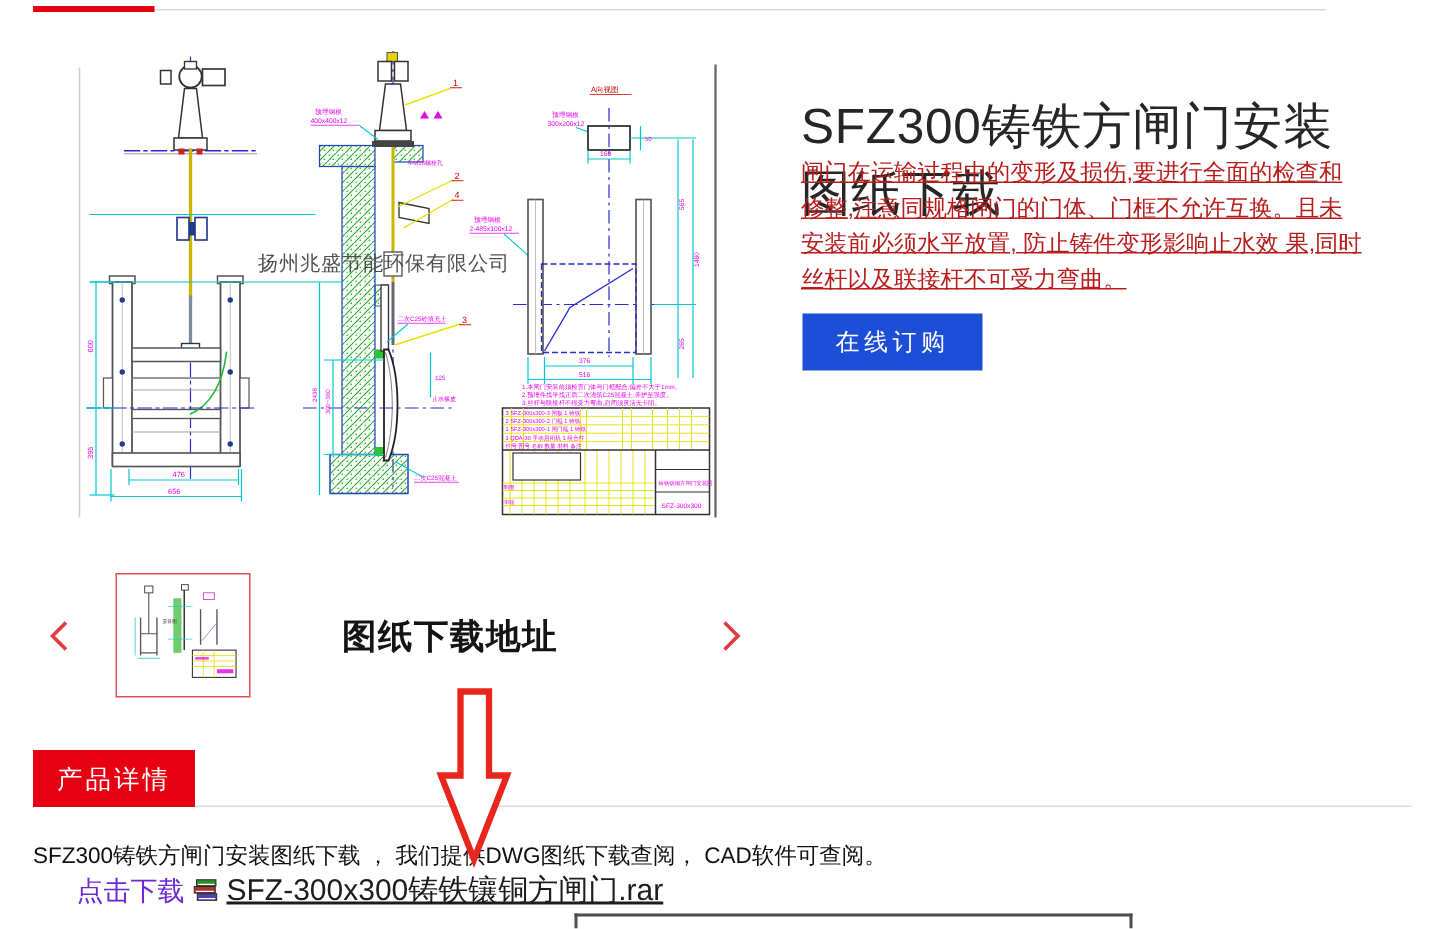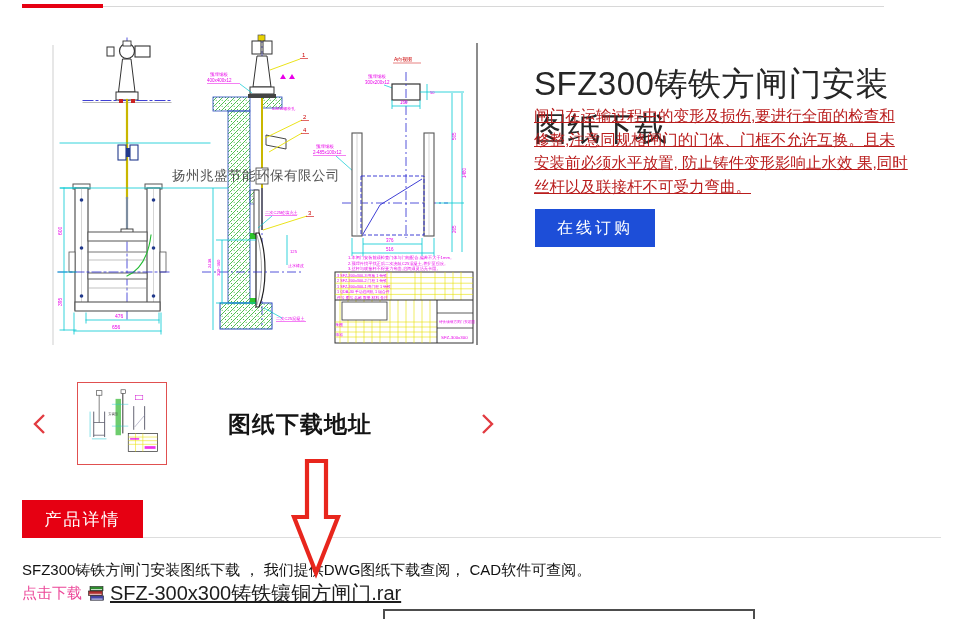--- a/index.html
+++ b/index.html
@@ -22,25 +22,25 @@
   .chev-left{left:30px;top:410px;}
   .chev-right{left:477px;top:410px;}
   .thumb{left:77px;top:382px;width:82px;height:75px;border:1.5px solid #e05050;background:#fff;padding:3px;cursor:pointer;}
   .gallery-caption{left:228px;top:409px;font-size:23px;font-weight:bold;color:#141414;letter-spacing:1px;text-align:right;}
 
   
   .anno-arrow{left:286px;top:455px;z-index:6;}
 
   
   .divider{left:22px;top:537px;width:919px;height:1px;background:#ddd;}
-  .details-tab{left:22px;top:500px;width:121px;height:38px;background:#e60012;color:#fff;font-size:17px;
+  .details-tab{left:22px;top:500px;width:108px;height:38px;background:#e60012;color:#fff;font-size:17px;
                letter-spacing:2px;display:flex;align-items:center;justify-content:center;cursor:pointer;z-index:2;}
   .intro-line{left:22px;top:561px;font-size:15px;color:#111;z-index:2;}
   .download-row{left:22px;top:580px;display:flex;align-items:center;gap:5px;z-index:2;}
-  .download-label{font-size:15px;color:#ec4899;}
+  .download-label{font-size:18px;color:#6d28d9;margin-left:29px;}
   .download-link{font-size:20px;color:#1d1d1d;text-decoration:underline;cursor:pointer;}
   .bottom-box{left:383px;top:609px;width:368px;height:40px;border:2px solid #4d4d4d;border-bottom:none;background:#fff;}
 </style>
 </head>
 <body>
 
 <div class="stage">
 
   <div class="abs top-gray-line"></div>
   <div class="abs top-red-line"></div>

